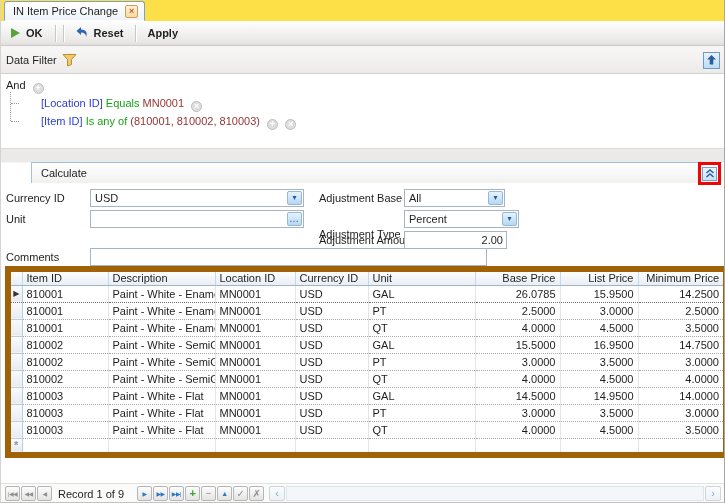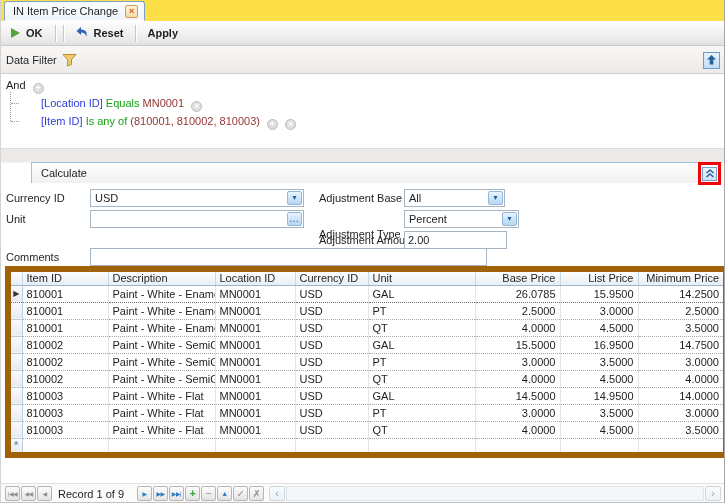--- a/index.html
+++ b/index.html
@@ -58,21 +58,21 @@
   .collapse-btn { width:15px; height:14px; box-sizing:border-box; border:1px solid #7da0c8;
     background:linear-gradient(#ecf4fc,#cbe2f6); display:flex; align-items:center; justify-content:center; }
   .lbl { position:absolute; white-space:nowrap; }
   .field { position:absolute; height:18px; box-sizing:border-box; border:1px solid #a7b4c2; background:#fff; }
   .field .val { position:absolute; left:4px; top:2px; right:18px; overflow:hidden; white-space:nowrap; }
   .dd-btn { position:absolute; right:1px; top:1px; bottom:1px; width:15px;
     background:linear-gradient(#e7f3fd,#b6d7f2); border:1px solid #94b8da; border-radius:2px; box-sizing:border-box;
     display:flex; align-items:center; justify-content:center; color:#1d5c9e; font-size:8px; line-height:1; }
   input.txt { position:absolute; box-sizing:border-box; height:18px; border:1px solid #a7b4c2; background:#fff;
     font-family:"Liberation Sans","DejaVu Sans",sans-serif; font-size:11px; padding:0 3px; margin:0; outline:none; color:#1e1e1e; }
-  input.num { }
+  input.num { text-align:right; }
   
   table.grid { position:absolute; left:4px; top:266px; width:718px; table-layout:fixed;
     border-collapse:collapse; background:#fff; font-size:11px; }
   table.grid { border:6px solid #a16207; }
   .grid th { height:16px; box-sizing:border-box; font-weight:normal; text-align:left; padding:0 4px; overflow:hidden; white-space:nowrap;
     background:linear-gradient(#fdfdfd,#e8eef5); border-right:1px solid #c6d8e8; border-bottom:1px solid #9cb4cc; }
   .grid th.num { text-align:right; }
   .grid td { height:17px; box-sizing:border-box; padding:0 4px; overflow:hidden; white-space:nowrap;
     border-bottom:1px dotted #a8a8a8; border-right:1px solid #e4e4e4; }
   .grid td.num { text-align:right; }

